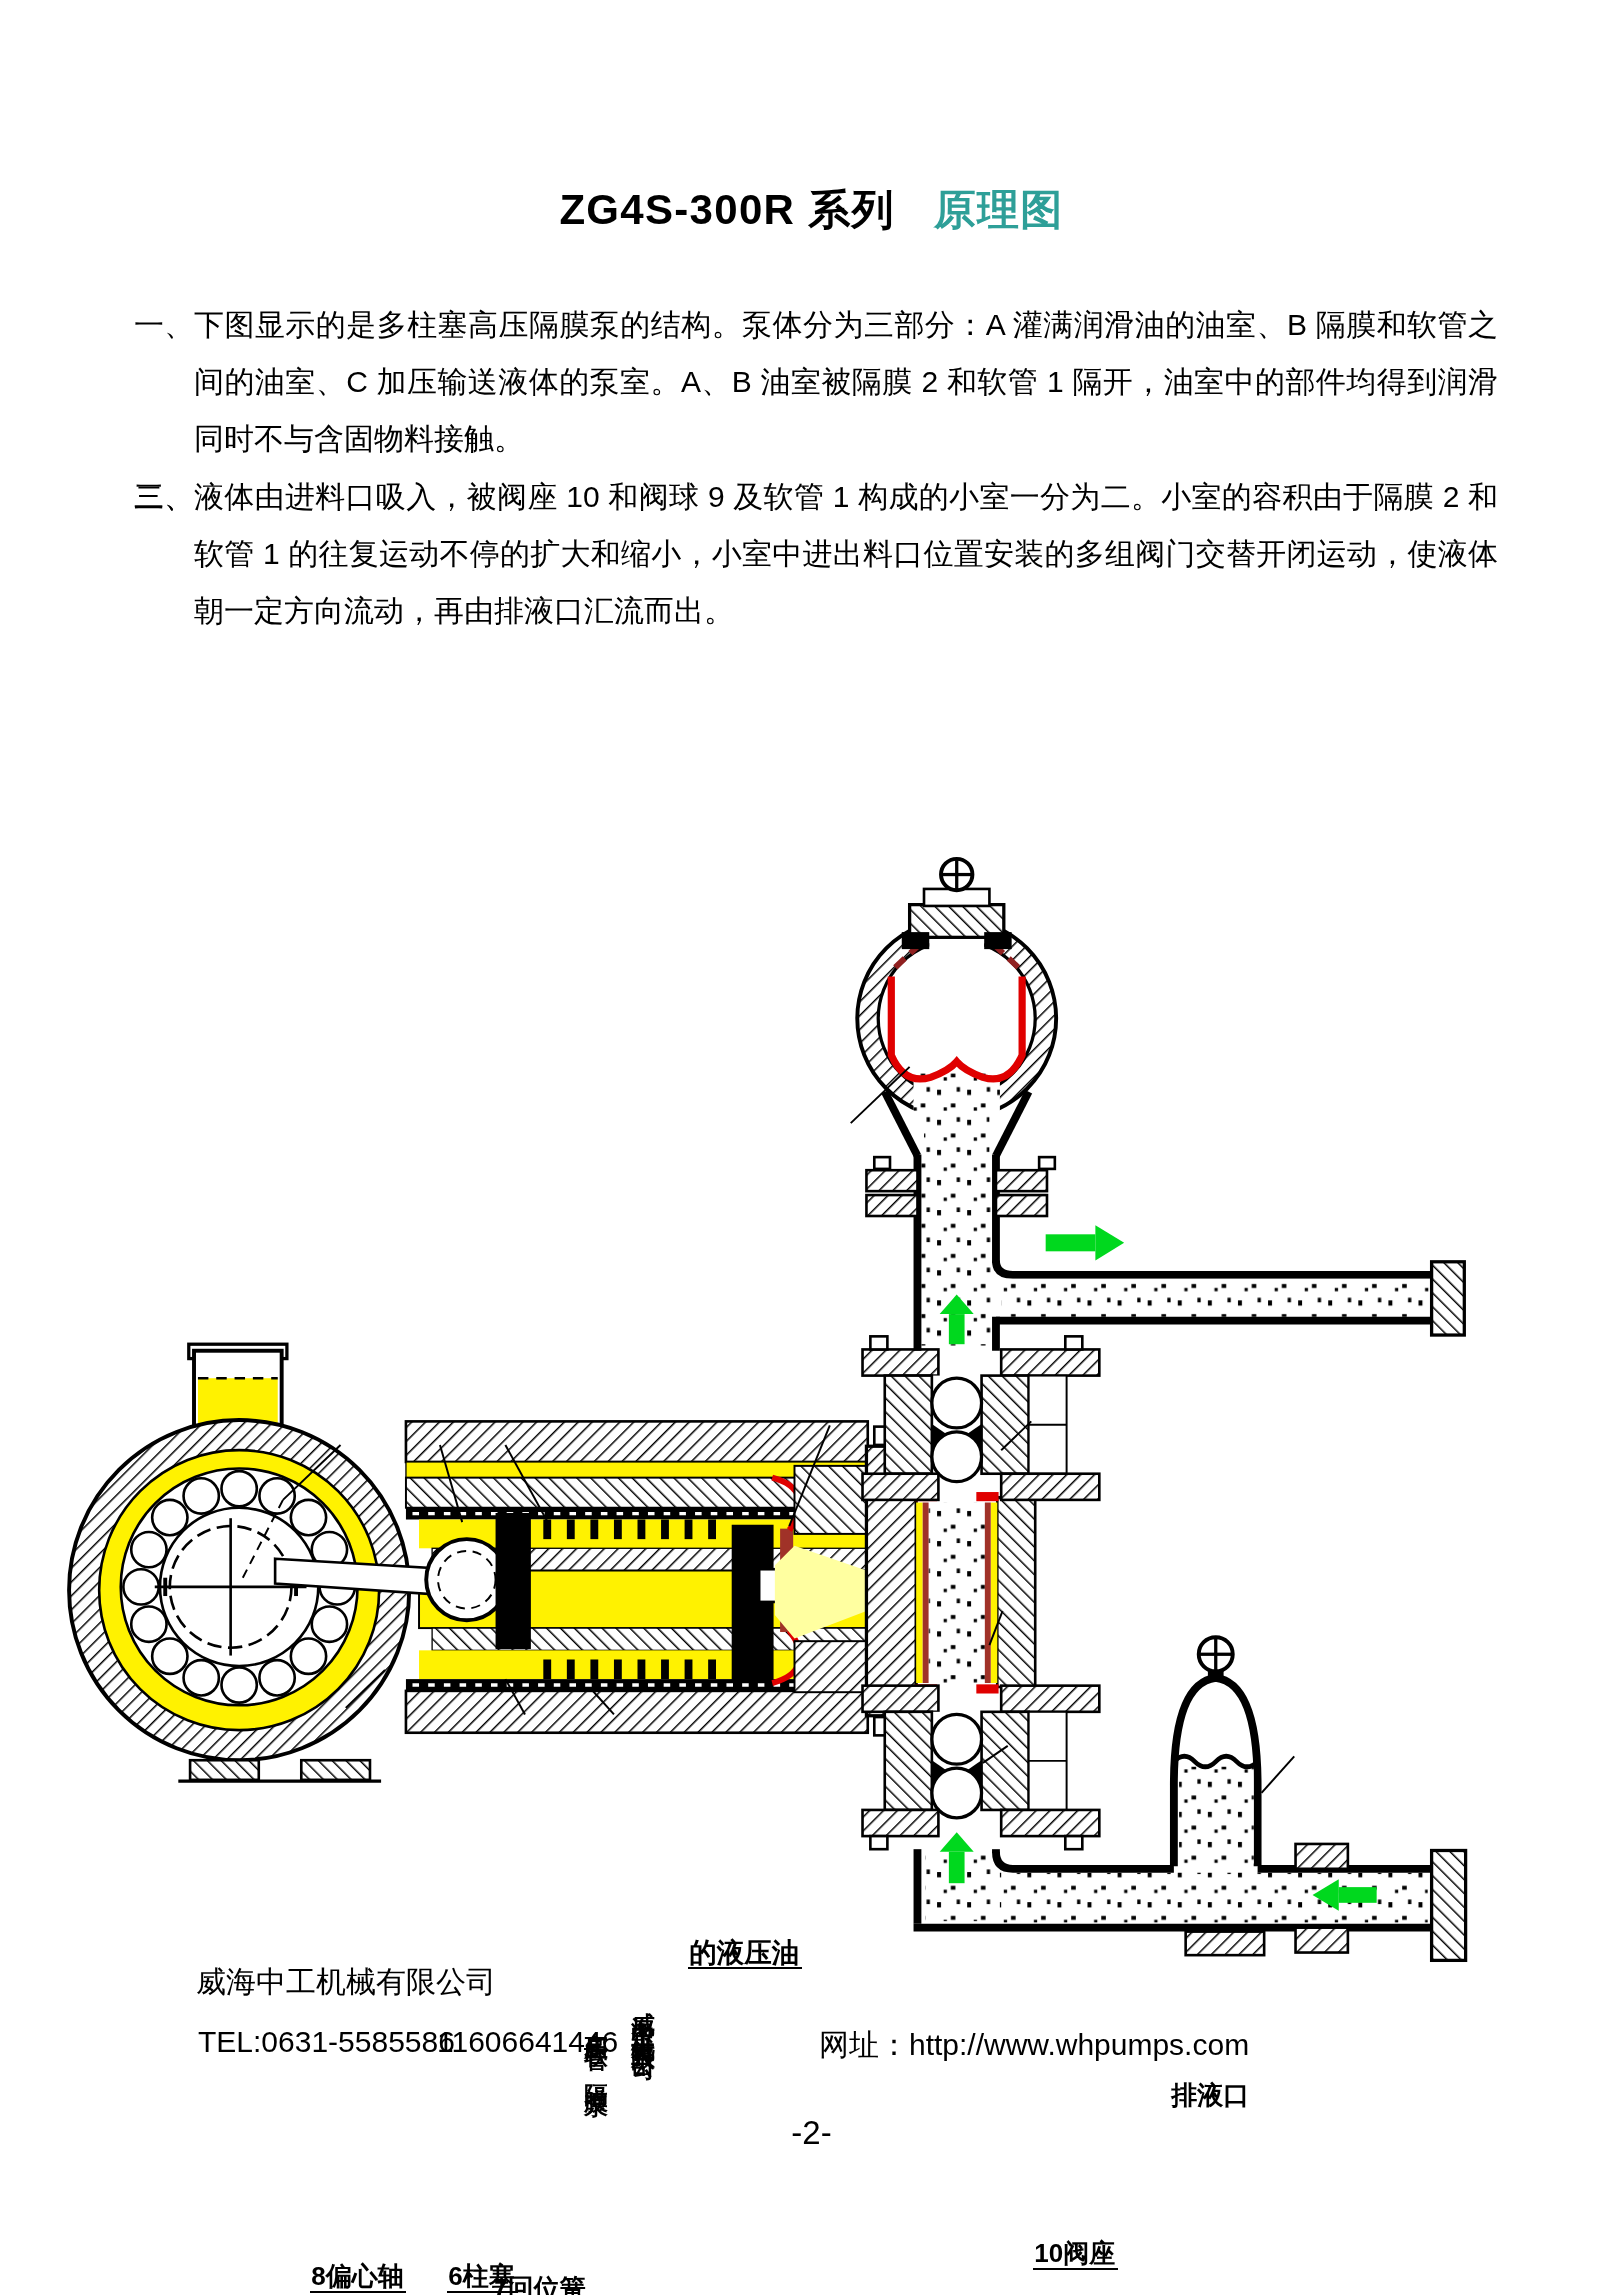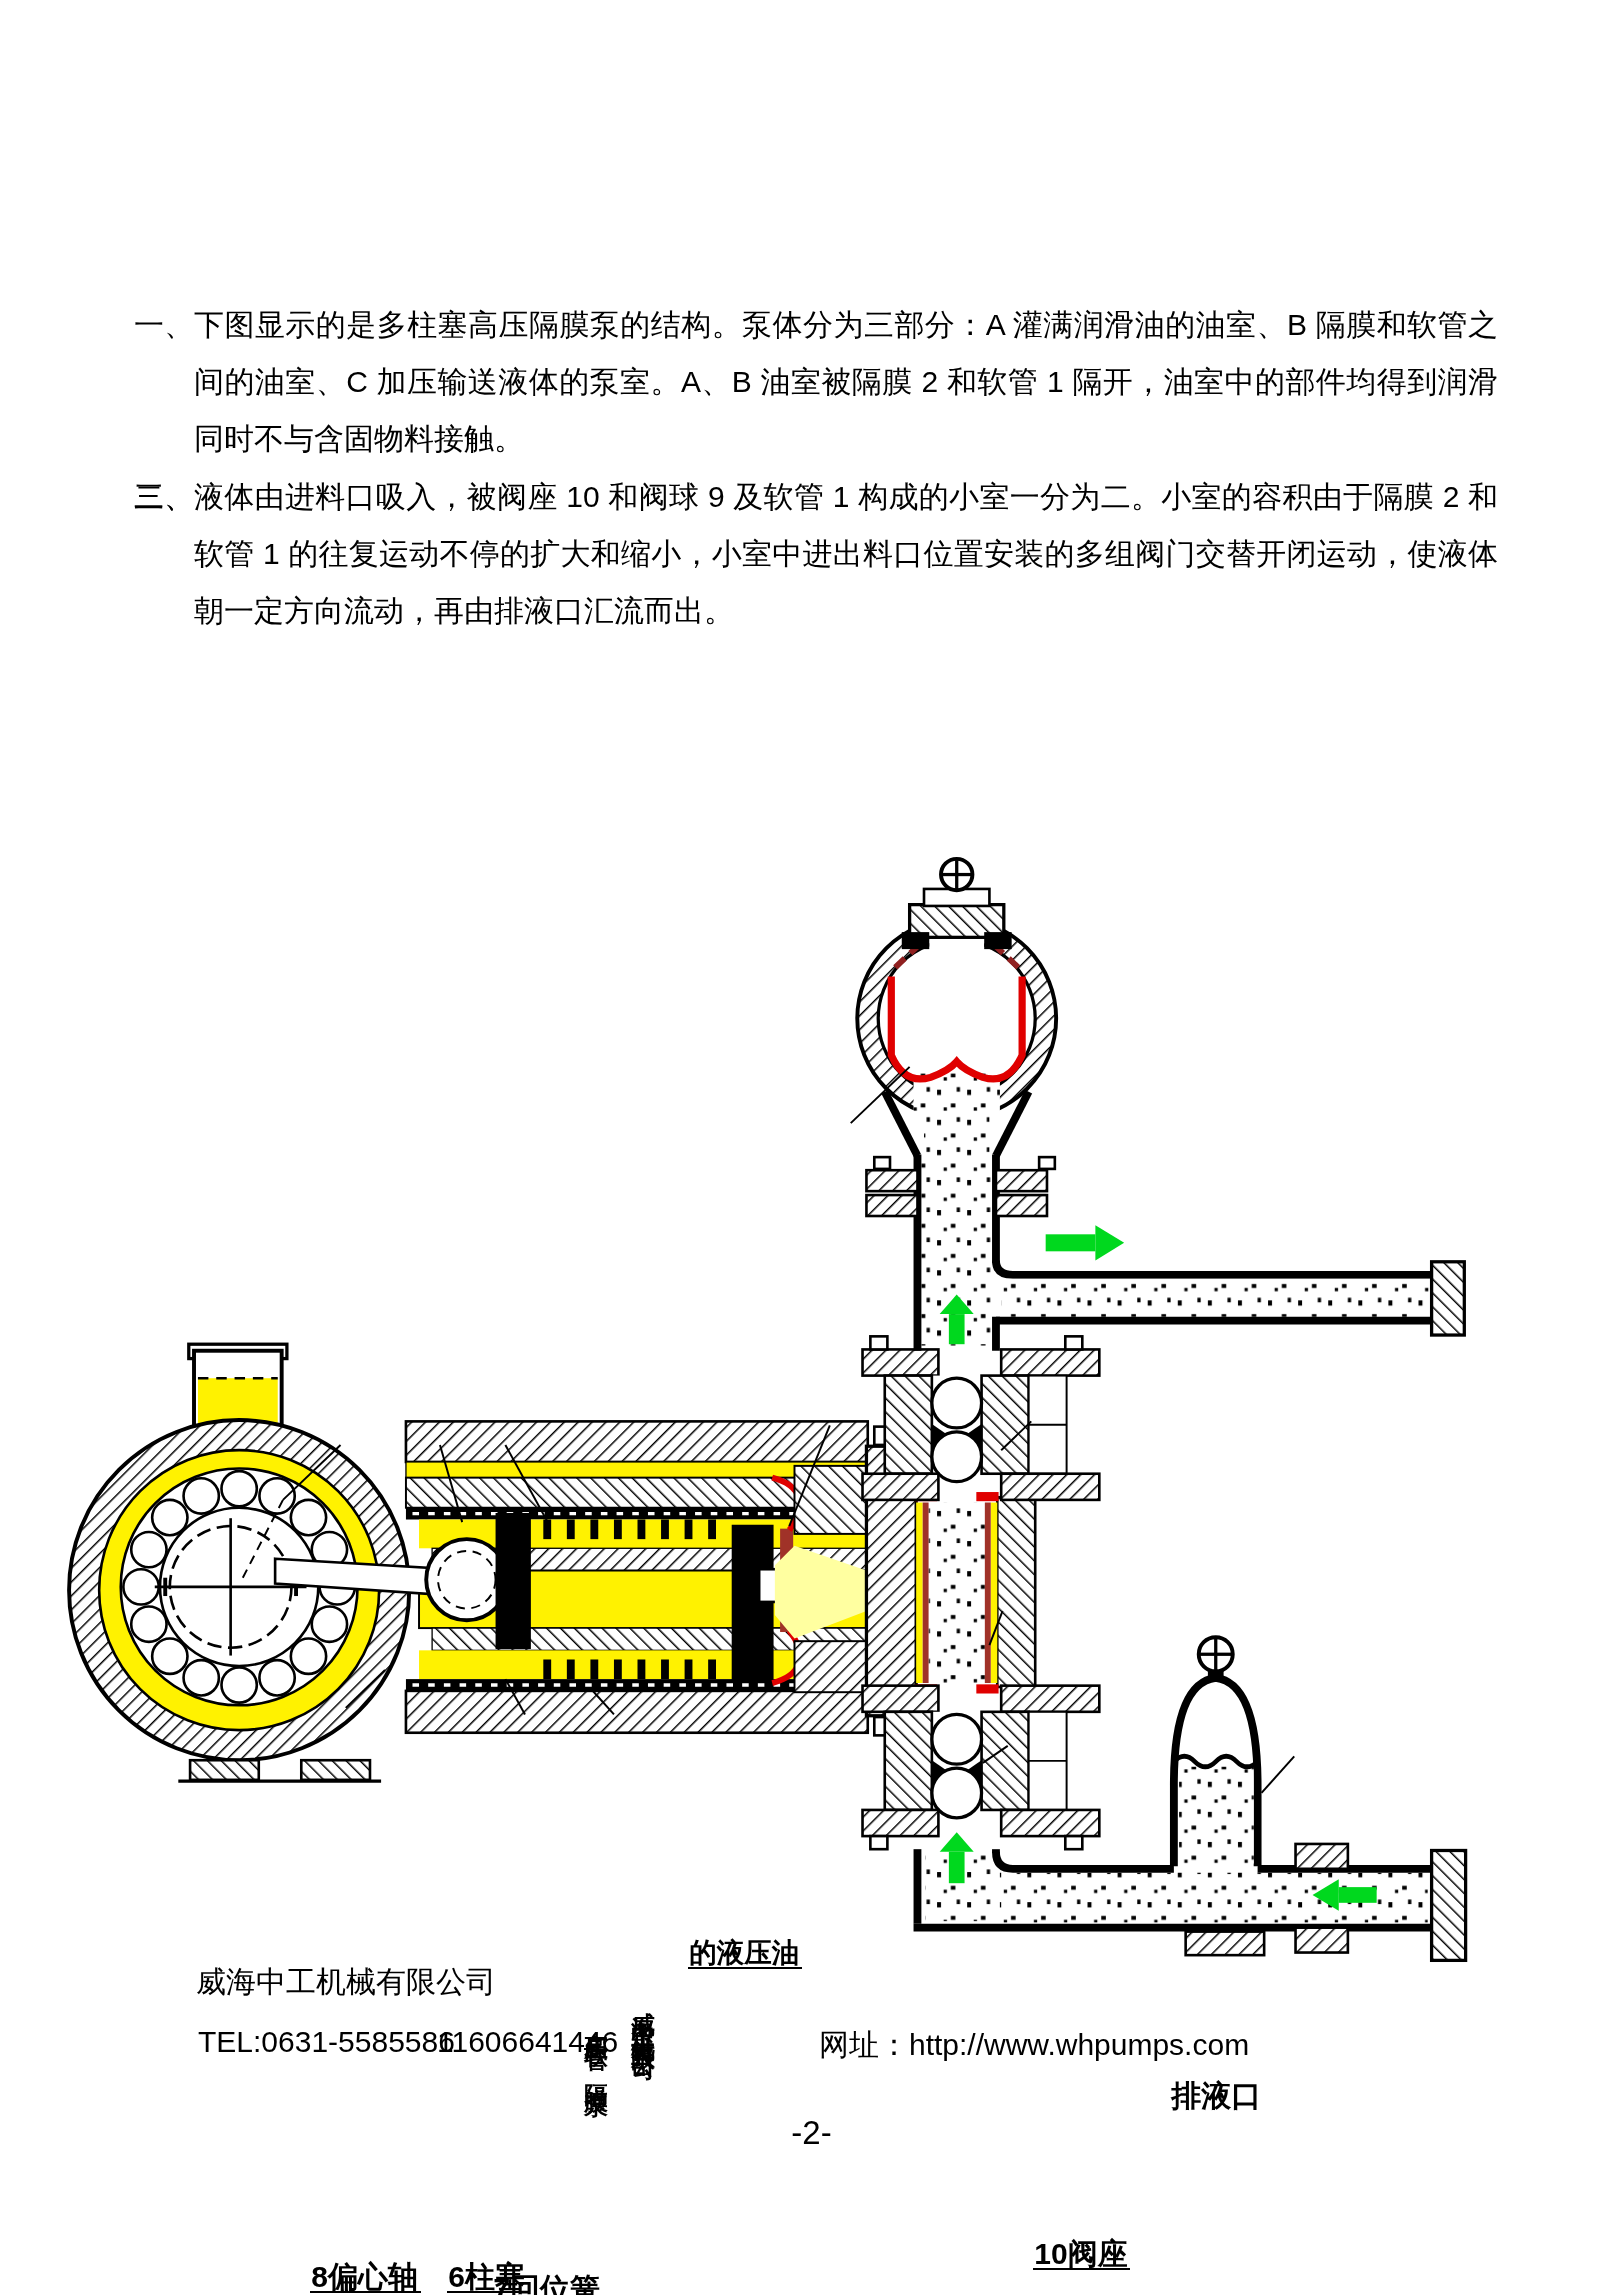--- a/index.html
+++ b/index.html
@@ -9,37 +9,42 @@
   .title{position:absolute;left:0;top:182px;width:1623px;text-align:center;font-size:42px;font-weight:bold;letter-spacing:1.3px;}
   .title .hl{color:#2E9F98;}
 
   .paras{position:absolute;left:134px;top:296px;width:1364px;font-size:30px;line-height:57px;}
   .para{position:relative;padding-left:60px;margin:0 0 0.7px 0;text-align:justify;}
   .para .marker{position:absolute;left:0;top:0;}
 
   .diagram{position:absolute;left:0;top:851px;width:1623px;height:1112px;}
   .diagram svg{position:absolute;left:0;top:0;}
 
-  .dlabel{position:absolute;font-size:30px;line-height:25px;white-space:nowrap;border-bottom:2.6px solid #000;padding:0 2.6px 2px 1.3px;font-weight:bold;}
+  .dlabel{position:absolute;font-size:26px;line-height:25px;white-space:nowrap;border-bottom:2.6px solid #000;padding:0 2.6px 2px 1.3px;font-weight:bold;}
   .dlabel.nol{border-bottom:none;font-weight:bold;}
   .dlabel.big{font-size:27.5px;}
   .vtext{position:absolute;writing-mode:vertical-rl;text-orientation:upright;font-size:23.6px;font-weight:bold;letter-spacing:5.2px;white-space:nowrap;}
 
   .footer-company{position:absolute;left:196px;top:1962px;font-size:30px;}
   .footer-row{position:absolute;left:0;top:2025px;width:1623px;font-size:30px;}
   .footer-row .tel{position:absolute;left:198px;}
   .footer-row .mob{position:absolute;left:437px;}
   .footer-row .web{position:absolute;left:819px;}
   .pageno{position:absolute;left:0;top:2114px;width:1623px;text-align:center;font-size:33px;}
 </style>
 </head>
 <body>
 
 <div class="page">
 
+  <div class="title">
+    <span>ZG4S-300R 系列</span>
+    <span>&nbsp;</span>
+    <span class="hl">原理图</span>
+  </div>
 
   <div class="paras">
     <p class="para">
       <span class="marker">一、</span>
       <span>下图显示的是多柱塞高压隔膜泵的结构。泵体分为三部分：A 灌满润滑油的油室、B 隔膜和软管之间的油室、C 加压输送液体的泵室。A、B 油室被隔膜 2 和软管 1 隔开，油室中的部件均得到润滑同时不与含固物料接触。</span>
     </p>
     <p class="para">
       <span class="marker">二、</span>
     </p>
     <p class="para">

